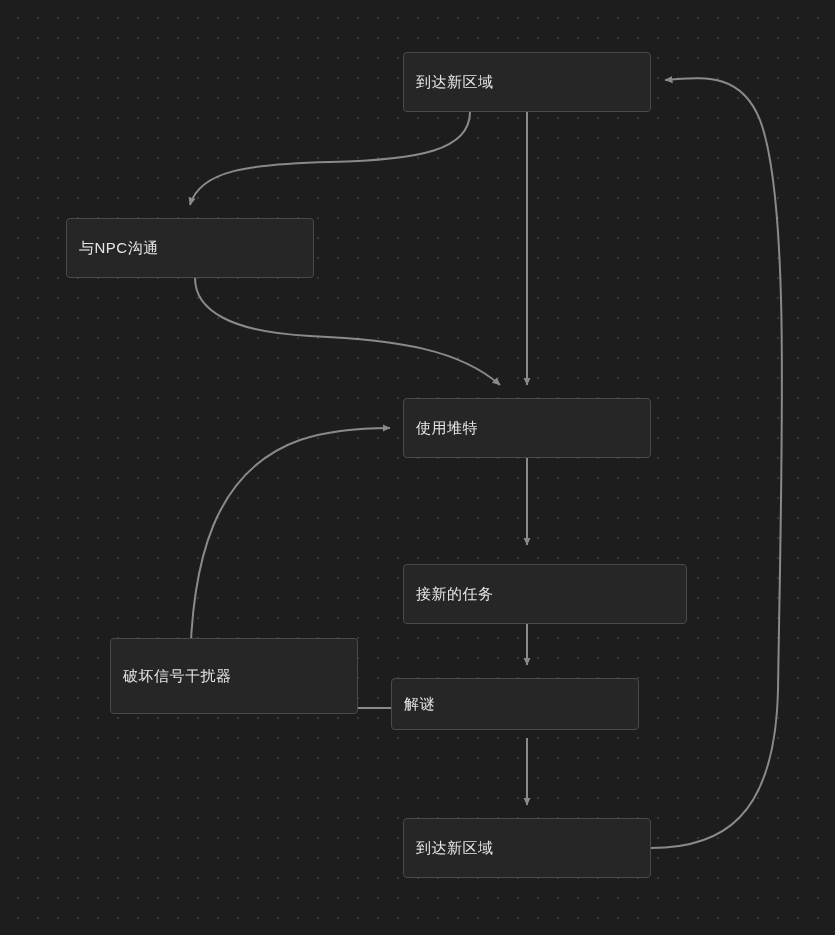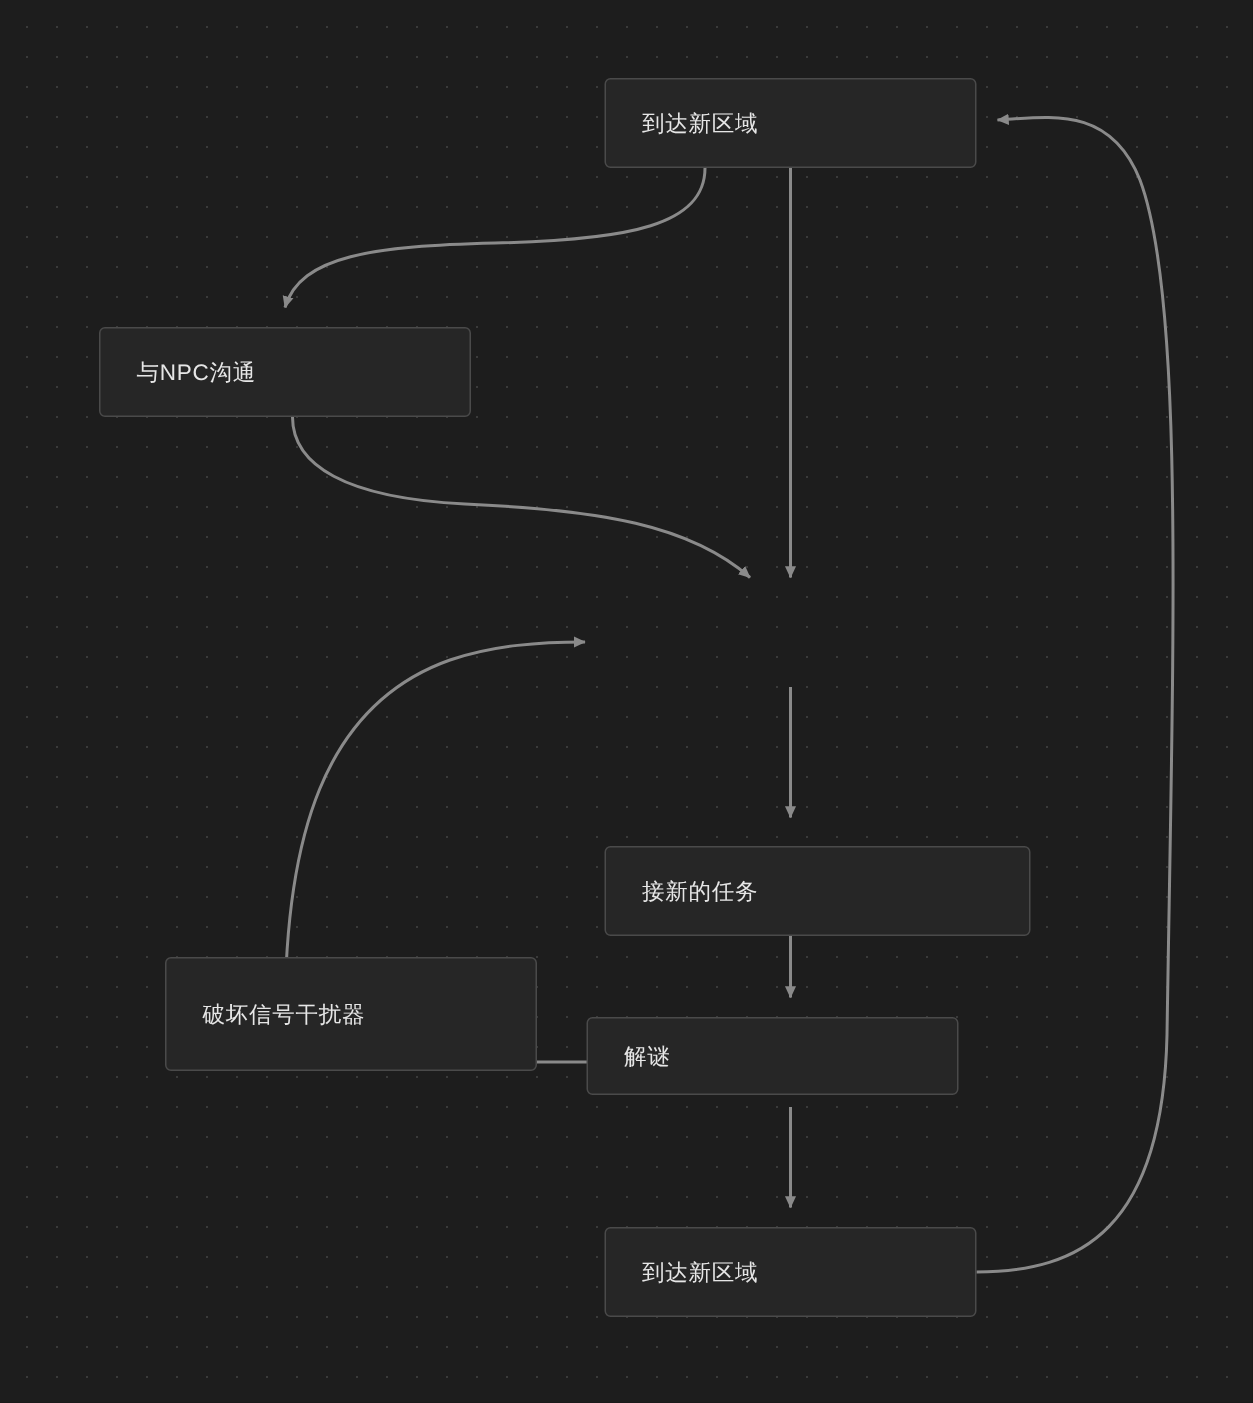--- a/index.html
+++ b/index.html
@@ -30,21 +30,21 @@
   .node {
     position: absolute;
     box-sizing: border-box;
     background: #262626;
     border: 1px solid #4a4a4a;
     border-radius: 4px;
     color: #e6e6e6;
     font-size: 15px;
     display: flex;
     align-items: center;
-    padding-left: 24px;
+    padding-left: 12px;
     letter-spacing: 0.5px;
   }
   .node-label {
     white-space: nowrap;
   }
 </style>
 </head>
 <body>
 
 <div id="canvas">
@@ -76,20 +76,23 @@
   </svg>
 
   <div class="node" style="left:403px; top:52px; width:248px; height:60px;">
     <span class="node-label">到达新区域</span>
   </div>
 
   <div class="node" style="left:66px; top:218px; width:248px; height:60px;align-items:center;">
     <span class="node-label">与NPC沟通</span>
   </div>
 
+  <div class="node" style="left:403px; top:398px; width:248px; height:60px;">
+    <span class="node-label">使用堆特</span>
+  </div>
 
   <div class="node" style="left:403px; top:564px; width:284px; height:60px;">
     <span class="node-label">接新的任务</span>
   </div>
 
   <div class="node" style="left:391px; top:678px; width:248px; height:52px;">
     <span class="node-label">解谜</span>
   </div>
 
   <div class="node" style="left:66px; top:638px; width:248px; height:76px;margin-left:44px;">

